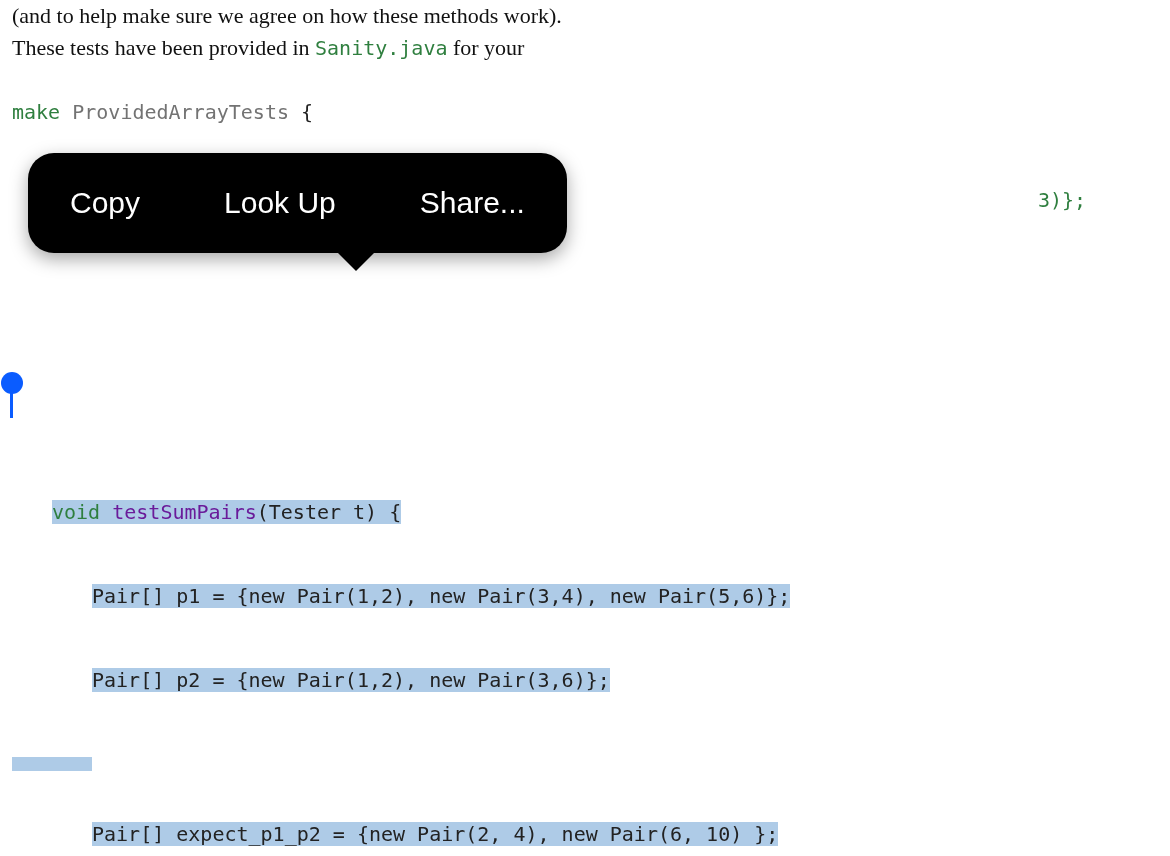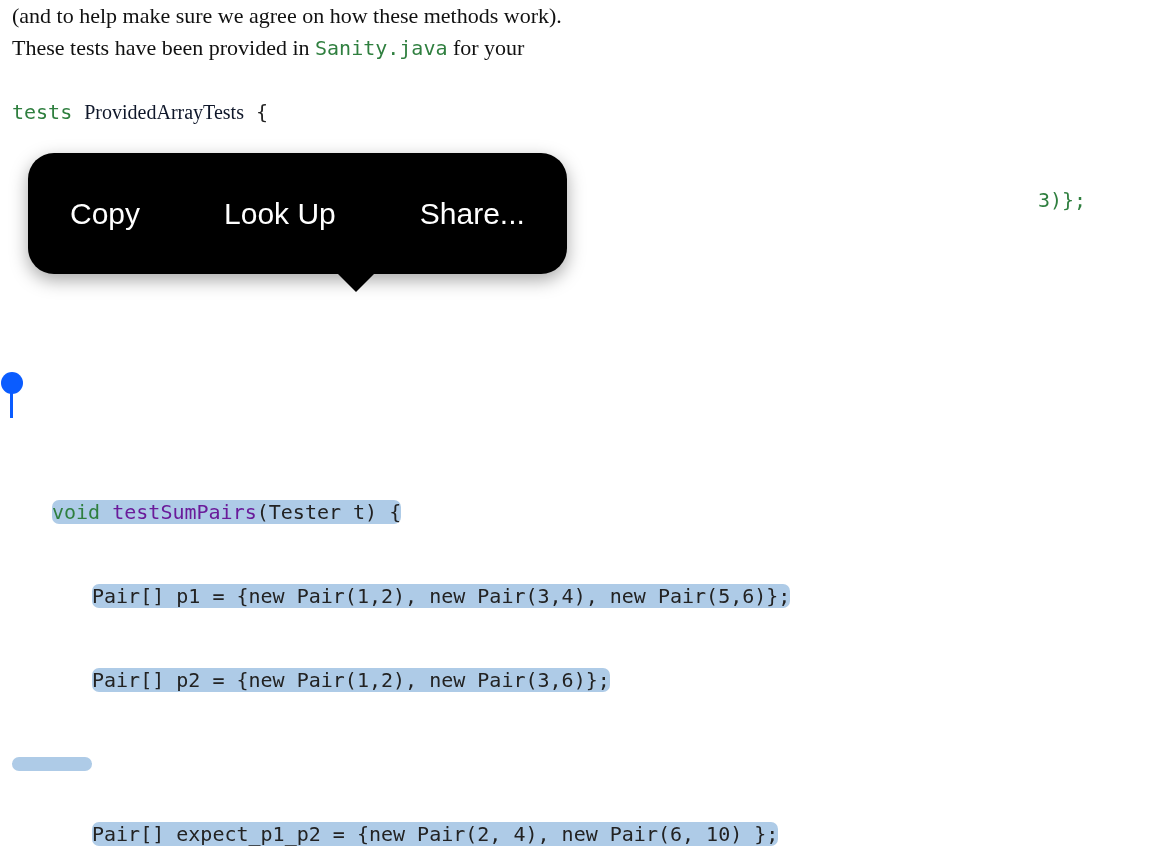--- a/index.html
+++ b/index.html
@@ -24,26 +24,25 @@
   }
   .code {
     font-family: ui-monospace, Menlo, Consolas, monospace;
     font-size: 20px;
     line-height: 1.4;
     white-space: pre;
     padding: 6px 12px 0 12px;
     color: #222;
   }
   .kw { color: #2f7f3f; }
-  .typ { color: #0f172a; font-family: Liberation Serif, serif; }
+  .typ { color: #737373; }
   .fn { color: #6a1b9a; }
   .sel-line {
     display: inline;
     background: #aecbe7;
-    border-radius: 7px;
   }
   .sel-block {
     position: relative;
   }
 
   
   .handle {
     position: absolute;
     width: 22px;
     height: 22px;
@@ -60,21 +59,21 @@
     width: 3px;
     height: 28px;
     background: #0a5cff;
   }
 
   
   .ctx-menu {
     position: absolute;
     top: 153px;
     left: 28px;
-    height: 121px;
+    height: 100px;
     background: #000;
     border-radius: 26px;
     display: flex;
     align-items: center;
     color: #fff;
     font-family: -apple-system, Helvetica, Arial, sans-serif;
     font-size: 30px;
     z-index: 20;
     box-shadow: 0 6px 18px rgba(0,0,0,.35);
   }
@@ -109,21 +108,21 @@
 <body>
 
 <div class="prose">
   <div>(and to help make sure we agree on how these methods work).</div>
   <div>
     <span>These tests have been provided in </span><span class="mono">Sanity.java</span><span> for your</span>
   </div>
 </div>
 
 <div class="code">
-<div><span class="kw">tests </span><span class="typ">ProvidedArrayTests</span><span> {</span></div>
+<div><span class="kw">make </span><span class="typ">ProvidedArrayTests</span><span> {</span></div>
 <div class="indent1"><span class="typ">ExampleArrays</span><span> ea = </span><span class="kw">new </span><span class="typ">ExampleArrays</span><span>();</span></div>
 <div style="height:120px"></div>
 
 <div class="sel-block">
   <div class="handle start"></div>
 
   <div class="indent1"><span class="sel-line"><span class="kw">void </span><span class="fn">testSumPairs</span><span>(Tester t) {</span></span></div>
   <div class="indent2"><span class="sel-line">Pair[] p1 = {new Pair(1,2), new Pair(3,4), new Pair(5,6)};</span></div>
   <div class="indent2"><span class="sel-line">Pair[] p2 = {new Pair(1,2), new Pair(3,6)};</span></div>
   <div style="height:14px"><span class="sel-line" style="display:inline-block;width:80px;height:14px"></span></div>

